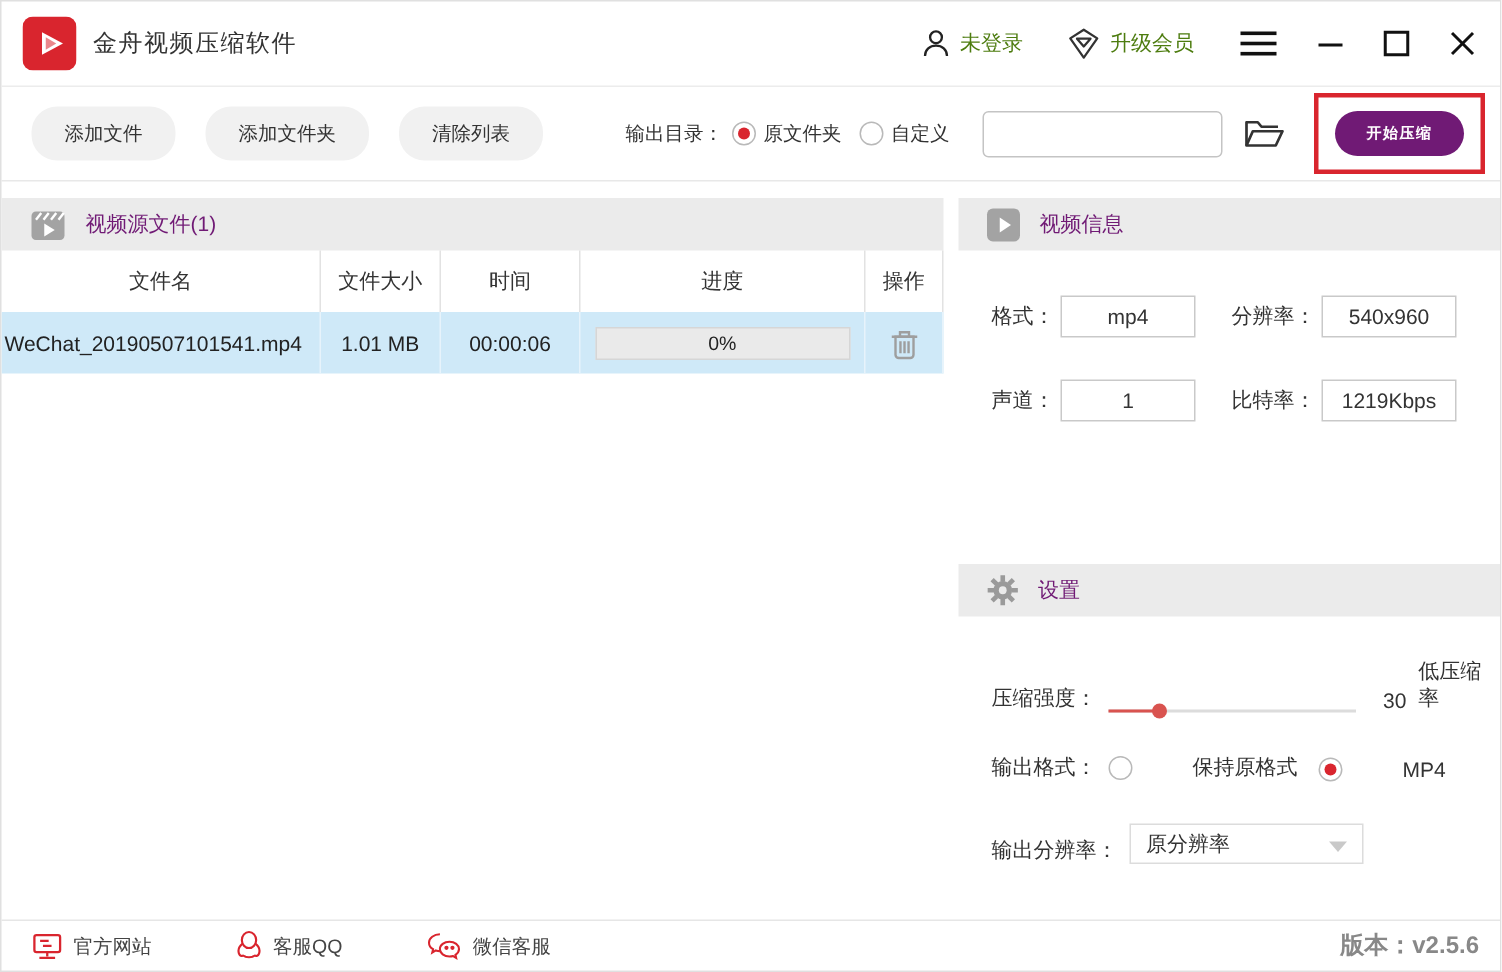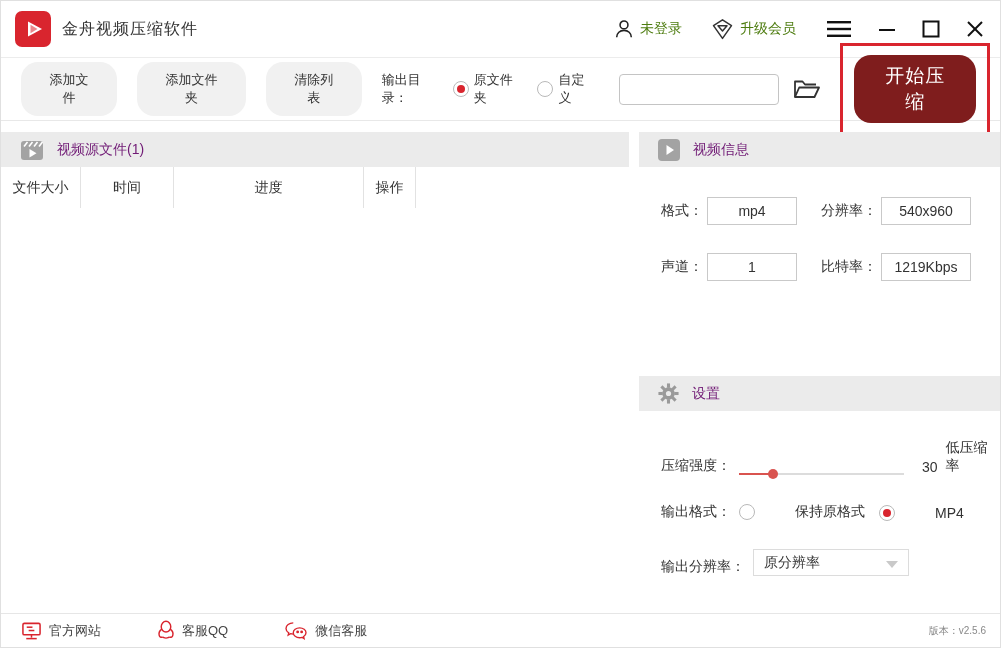--- a/index.html
+++ b/index.html
@@ -23,21 +23,21 @@
   .pill-btn { background:#f1f1f1; border:none; border-radius:17px; padding:9px 22px; font-size:13px; color:#333; margin-right:20px; cursor:pointer; font-family:inherit; }
   .outdir-group { margin-left:auto; display:flex; align-items:center; }
   .outdir-label { font-size:13px; color:#333; }
   .radio-opt { display:flex; align-items:center; margin-left:6px; cursor:pointer; }
   .radio { width:16px; height:16px; border-radius:50%; border:1px solid #b9b9b9; background:#fff; position:relative; flex:0 0 16px; }
   .radio.checked::after { content:""; position:absolute; left:3px; top:3px; width:8px; height:8px; border-radius:50%; background:#d9252e; }
   .radio-opt .rlabel { font-size:13px; color:#333; margin-left:5px; }
   .path-input { width:160px; height:31px; border:1px solid #c4c4c4; border-radius:4px; margin-left:22px; padding:0 8px; font-size:13px; font-family:inherit; outline:none; }
   .folder-btn { margin-left:13px; cursor:pointer; display:flex; align-items:center; }
   .start-wrap { margin-left:20px; border:3px solid #d9252e; padding:9px 11px; }
-  .start-btn { background:#7f1d1d; color:#fff; border:none; border-radius:17px; padding:8px 21px; font-size:19px; font-weight:normal; letter-spacing:1px; cursor:pointer; font-family:inherit; }
+  .start-btn { background:#701a75; color:#fff; border:none; border-radius:17px; padding:8px 21px; font-size:10px; font-weight:bold; letter-spacing:1px; cursor:pointer; font-family:inherit; }
 
   
   .content { flex:1 1 auto; display:flex; padding-top:11px; overflow:hidden; }
   .left-col { width:628px; flex:0 0 628px; }
   .right-col { flex:1 1 auto; margin-left:10px; }
 
   .panel-header { height:35px; background:#ebebeb; display:flex; align-items:center; padding-left:18px; }
   .panel-header .ph-label { font-size:14px; color:#701a75; margin-left:12px; }
 
   
@@ -72,21 +72,21 @@
   .slider-desc { font-size:14px; color:#333; margin-left:8px; }
   .set-row .radio-opt { margin-left:8px;gap:35px; }
   .set-row .radio-opt + .radio-opt { margin-left:14px; }
   .select-box { width:156px; height:27px; border:1px solid #dcdcdc; margin-left:8px; display:flex; align-items:center; padding-left:10px; font-size:14px; color:#333; position:relative; cursor:pointer; }
   .select-box .caret { position:absolute; right:10px; top:11px; width:0; height:0; border-left:6px solid transparent; border-right:6px solid transparent; border-top:7px solid #c9c9c9; }
 
   
   .footer { flex:0 0 34px; border-top:1px solid #e6e6e6; display:flex; align-items:center; padding:0 14px 0 20px; }
   .foot-item { display:flex; align-items:center; cursor:pointer; margin-right:56px; }
   .foot-item .flabel { font-size:13px; color:#444; margin-left:7px; }
-  .version { margin-left:auto; font-size:10px; color:#888; }
+  .version { margin-left:auto; font-size:16px; color:#888;font-weight:bold; }
 
   svg { display:block; }
 </style>
 </head>
 <body>
 
 <div class="window">
 
   <div class="titlebar">
     <div class="logo">
@@ -184,26 +184,47 @@
               <line x1="15" y1="9.5" x2="18.5" y2="5"></line>
               <line x1="20" y1="9.5" x2="23.5" y2="5"></line>
             </g>
             <path d="M10.5 12 L17.5 16.3 L10.5 20.6 Z" fill="#ffffff"></path>
           </svg>
         </span>
         <span class="ph-label">视频源文件(1)</span>
       </div>
 
       <div class="tbl-header">
+        <div class="cell c-name">文件名</div>
         <div class="cell c-size">文件大小</div>
         <div class="cell c-time">时间</div>
         <div class="cell c-prog">进度</div>
         <div class="cell c-op">操作</div>
       </div>
 
+      <div class="tbl-row">
+        <div class="cell c-name">WeChat_20190507101541.mp4</div>
+        <div class="cell c-size">1.01 MB</div>
+        <div class="cell c-time">00:00:06</div>
+        <div class="cell c-prog">
+          <div class="progress-track">0%</div>
+        </div>
+        <div class="cell c-op">
+          <span class="trash-btn">
+            <svg width="20" height="22" viewBox="0 0 20 22" fill="none" stroke="#9e9e9e" stroke-width="1.6">
+              <path d="M4 6.5 h12 v12 a2.2 2.2 0 0 1 -2.2 2.2 h-7.6 a2.2 2.2 0 0 1 -2.2 -2.2 Z"></path>
+              <line x1="1.5" y1="6.5" x2="18.5" y2="6.5"></line>
+              <path d="M7 6.2 V3.5 h6 v2.7"></path>
+              <line x1="7.3" y1="9.5" x2="7.3" y2="17.5"></line>
+              <line x1="10" y1="9.5" x2="10" y2="17.5"></line>
+              <line x1="12.7" y1="9.5" x2="12.7" y2="17.5"></line>
+            </svg>
+          </span>
+        </div>
+      </div>
     </div>
 
     <div class="right-col">
       <div class="panel-header">
         <span>
           <svg width="24" height="24" viewBox="0 0 24 24">
             <rect x="1" y="1" width="22" height="22" rx="4" fill="#a3a3a3"></rect>
             <path d="M9.5 7 L17 12 L9.5 17 Z" fill="#ffffff"></path>
           </svg>
         </span>

